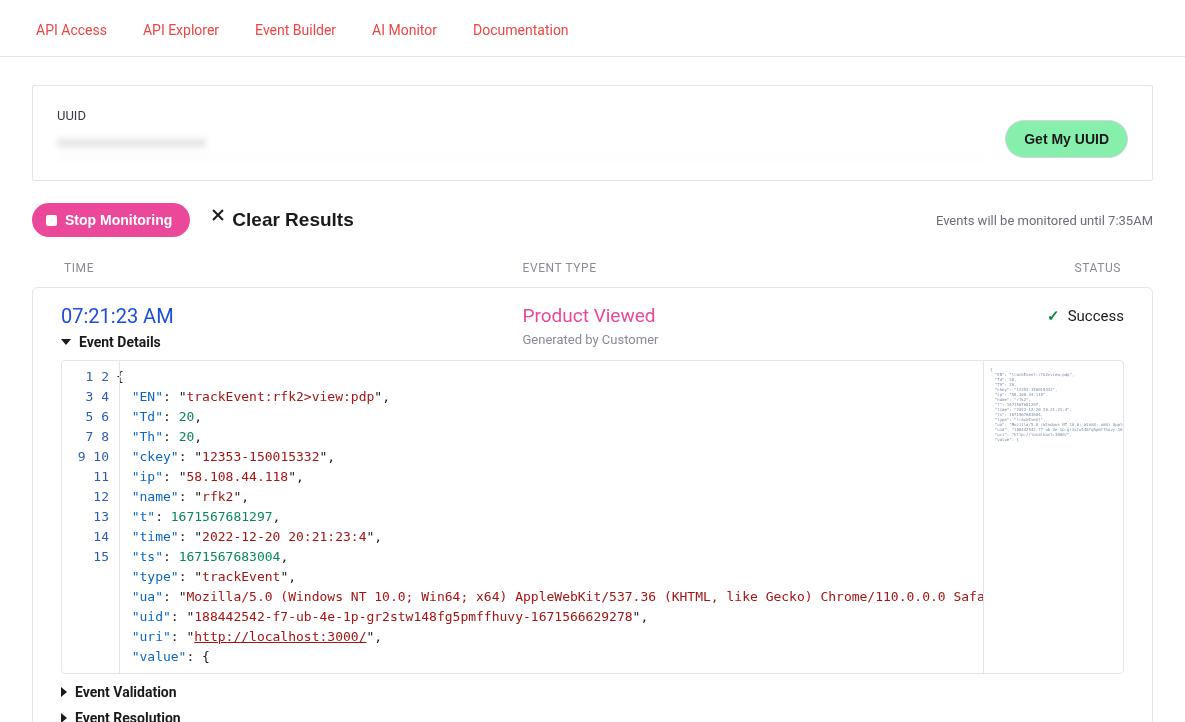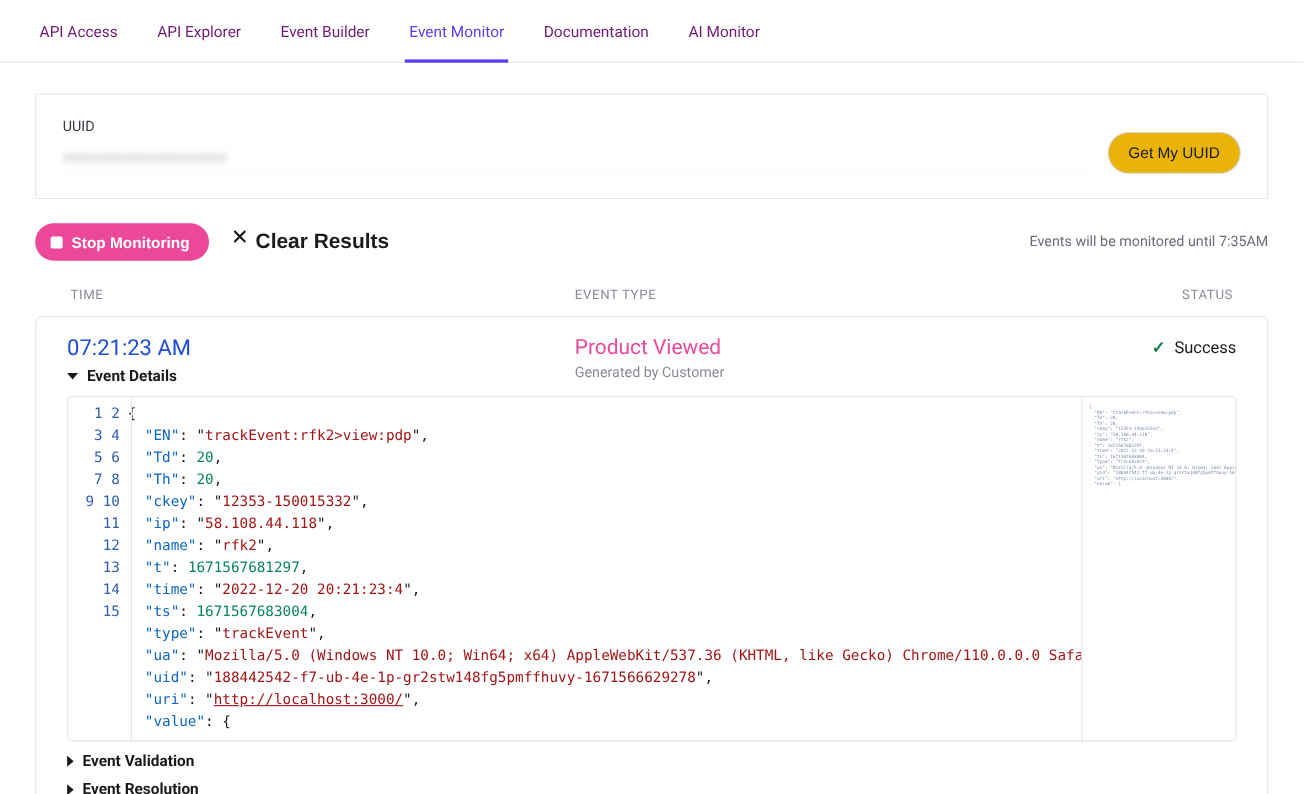--- a/index.html
+++ b/index.html
@@ -11,21 +11,21 @@
     background: #fff;
   }
   .tabs {
     display: flex;
     gap: 28px;
     padding: 0 32px;
     border-bottom: 1px solid #e6e6e6;
   }
   .tab {
     padding: 22px 4px 18px 4px;
-    color: #701a75;
+    color: #ef4444;
     cursor: pointer;
     position: relative;
     font-size: 14px;
   }
   .tab.active {
     color: #5b3df5;
   }
   .tab.active::after {
     content: "";
     position: absolute;
@@ -50,25 +50,25 @@
   }
   .field-value {
     font-size: 15px;
     color: #b8b8b8;
     filter: blur(3px);
     padding-bottom: 6px;
     border-bottom: 1px solid #eee;
   }
   .btn-outline {
     border: 1px solid #d4d4de;
-    background: #eab308;
+    background: #86efac;
     border-radius: 22px;
     padding: 10px 18px;
     font-size: 14px;
-    font-weight: 400;
+    font-weight: 700;
     color: #1a1a1a;
     cursor: pointer;
   }
   .action-row {
     display: flex;
     align-items: center;
     margin-top: 22px;
     gap: 18px;
   }
   .btn-danger {
@@ -214,23 +214,22 @@
     overflow: hidden;
   }
 </style>
 </head>
 <body>
 
 <div class="tabs" id="tabs">
     <div class="tab">API Access</div>
     <div class="tab">API Explorer</div>
     <div class="tab">Event Builder</div>
-    <div class="tab active">Event Monitor</div>
+    <div class="tab">AI Monitor</div>
     <div class="tab">Documentation</div>
-    <div class="tab">AI Monitor</div>
   </div>
 
 <div class="container">
 
   <div class="card">
     <div class="field">
       <div class="field-label">UUID</div>
       <div class="field-value">xxxxxxxxxxxxxxxxxxxx</div>
     </div>
     <button class="btn-outline">Get My UUID</button>

